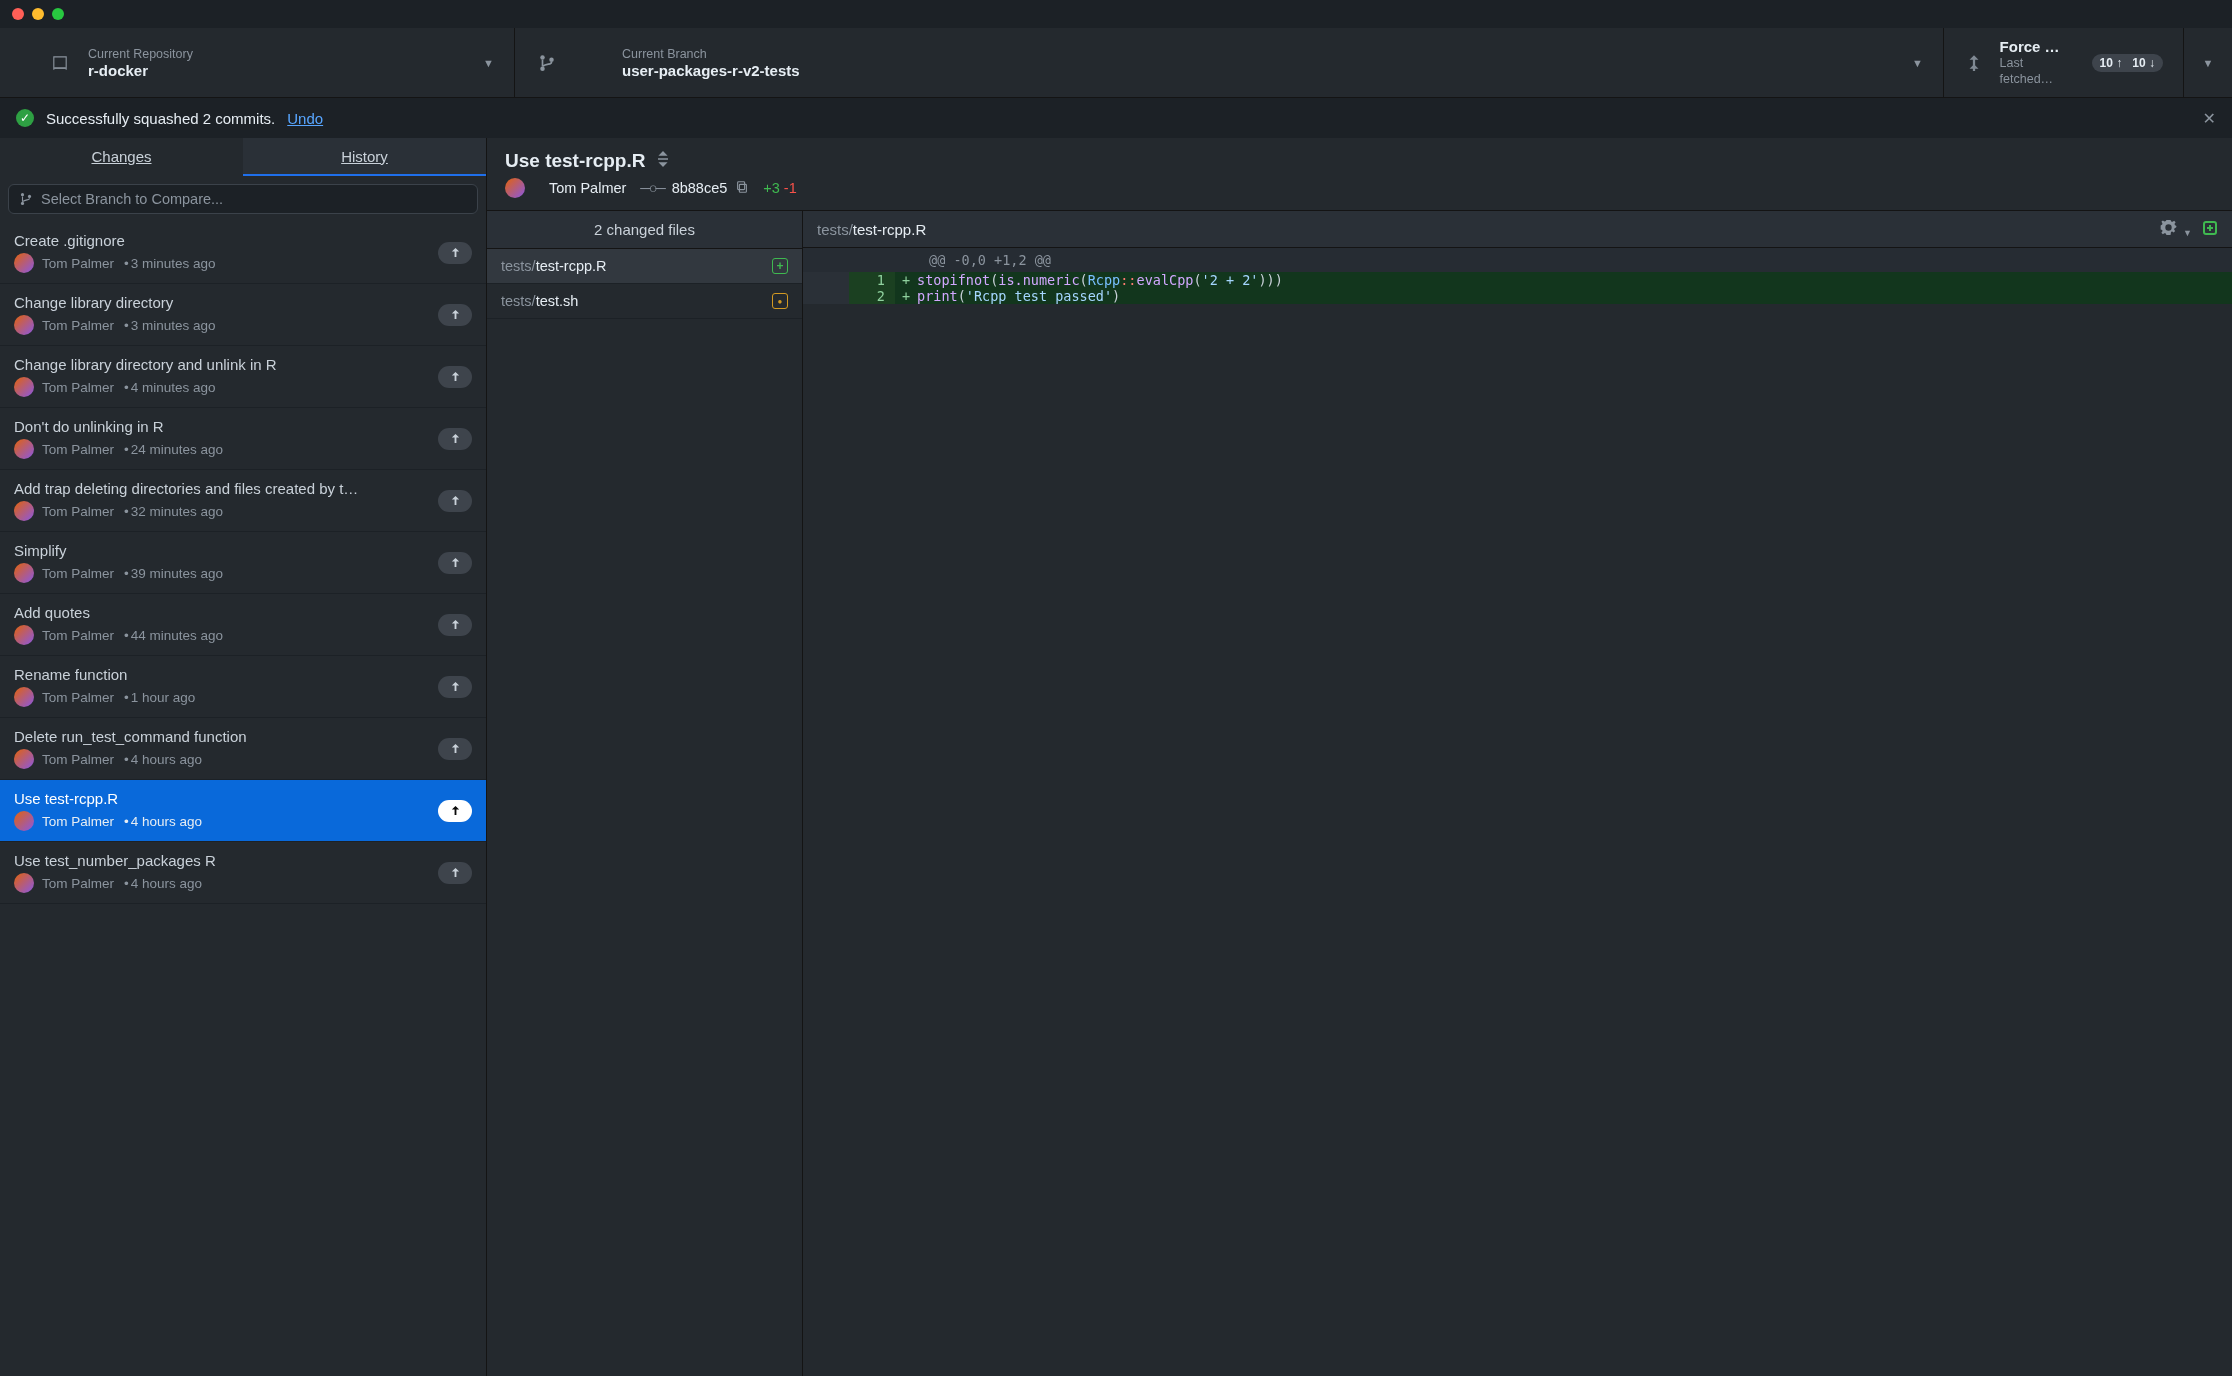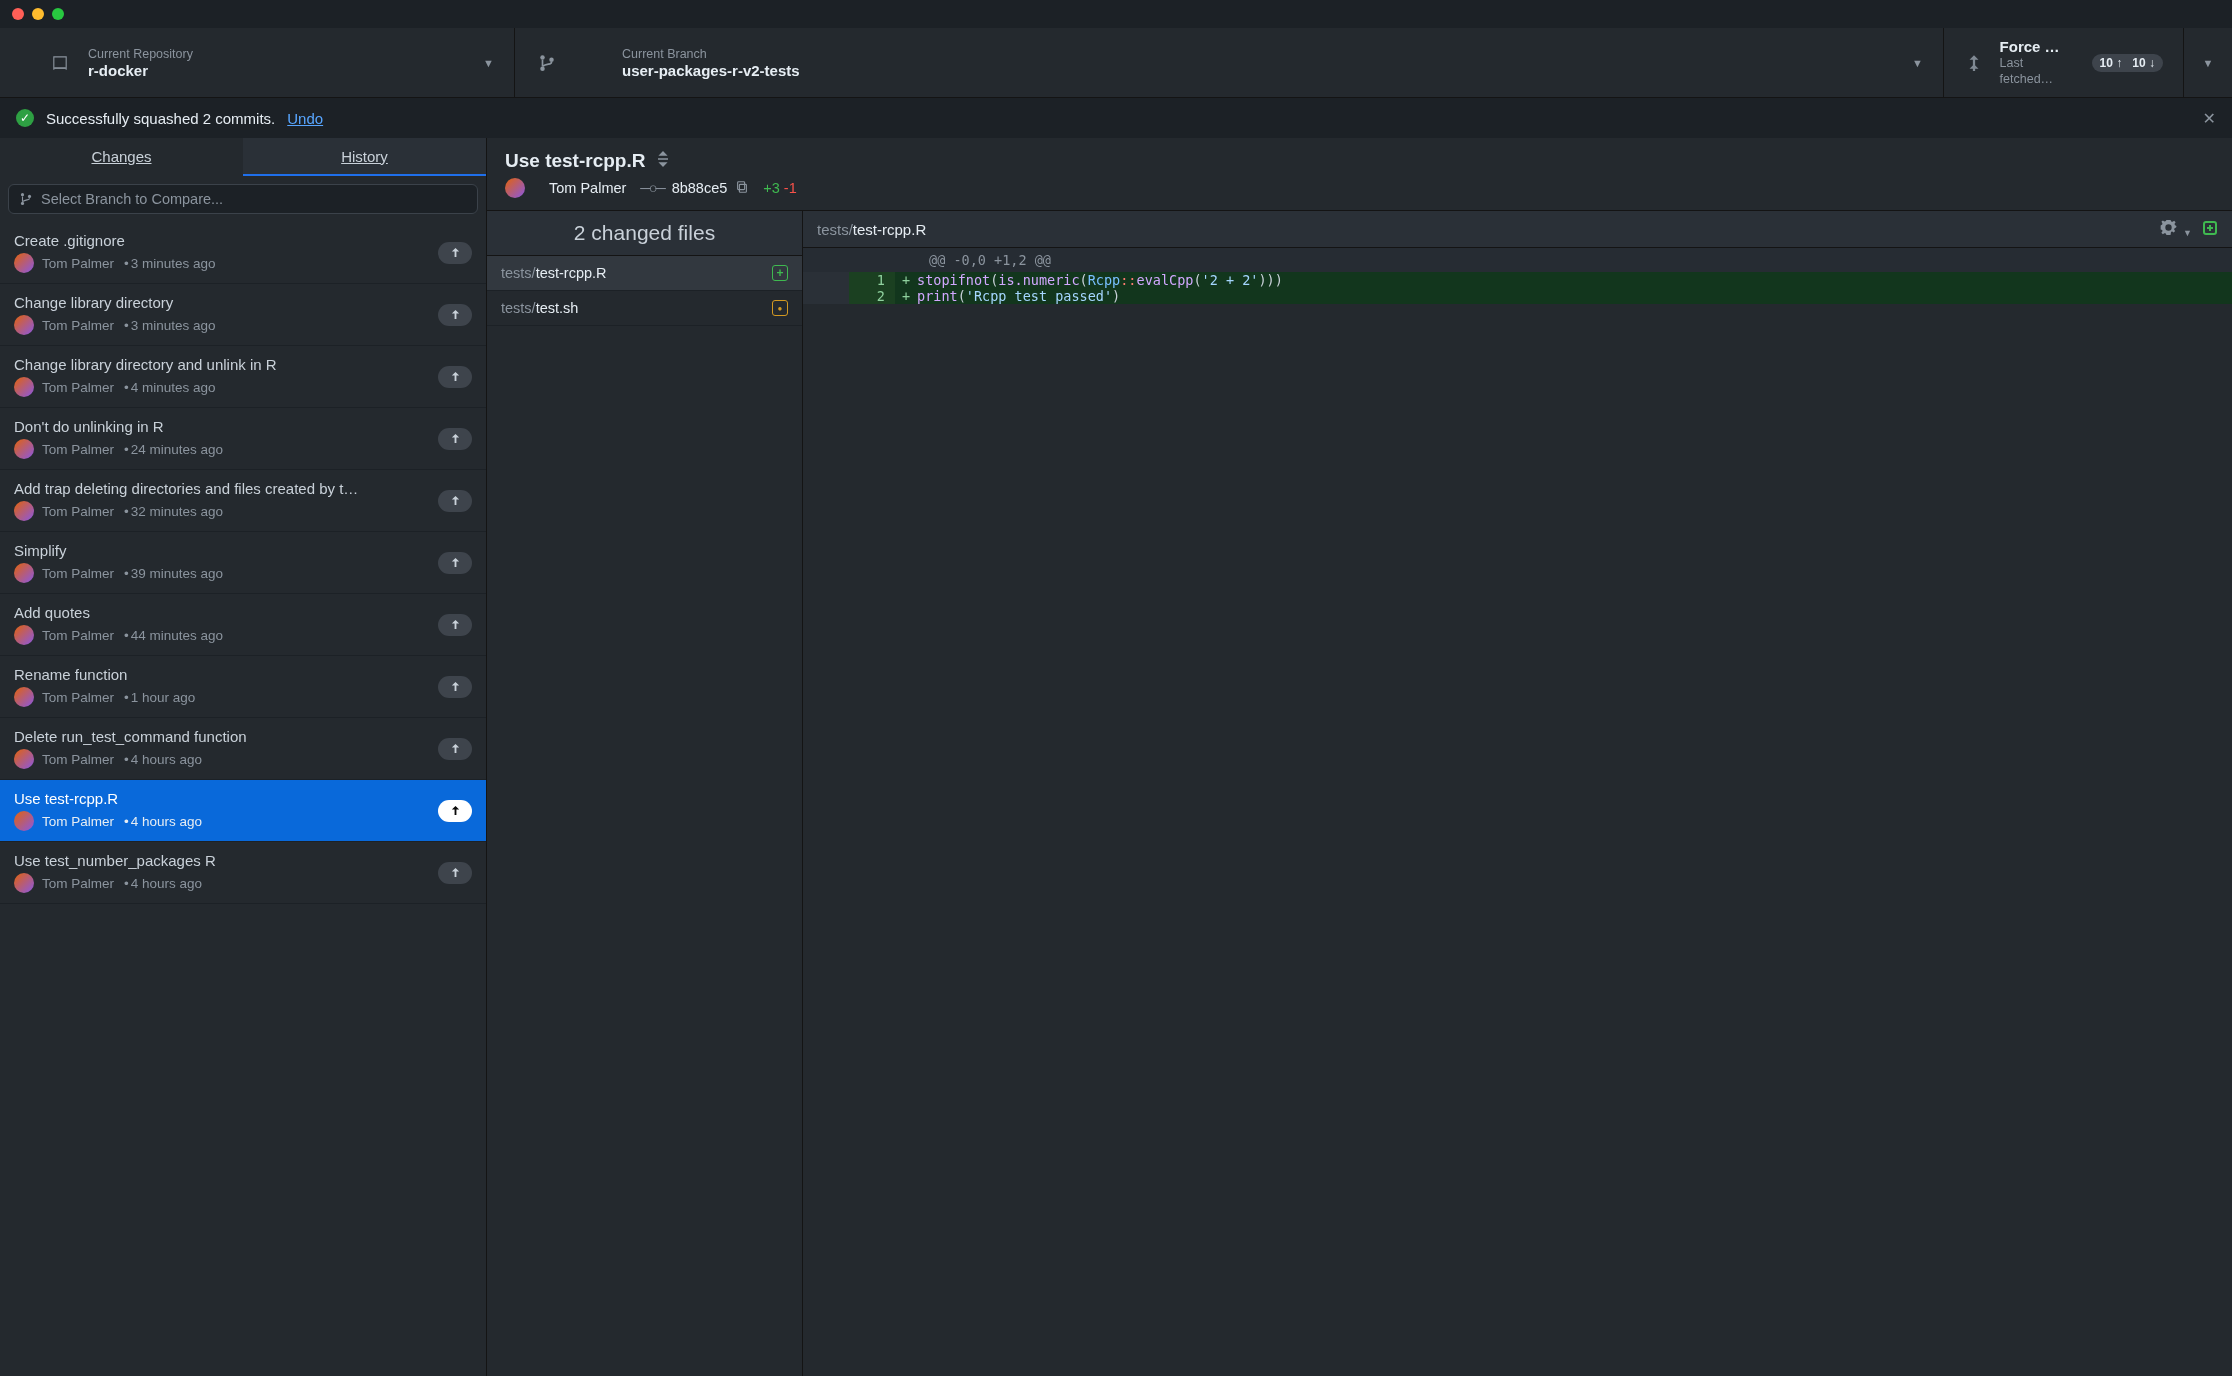--- a/index.html
+++ b/index.html
@@ -106,21 +106,21 @@
     .content { flex:1; display:flex; flex-direction: column; }
     .commit-header { padding: 12px 18px 2px; }
     .commit-header h2 { font-size: 19px; font-weight:600; color:#e6edf3; display:flex;align-items:center;gap:10px;}
     .commit-header-meta { display:flex; align-items:center; gap: 14px; font-size: 14.5px; color:#8b949e; margin-top:6px; padding-bottom: 10px;}
     .sha-group{display:flex;align-items:center;gap:8px;}
     .add-count{color:#3fb950;font-weight:500;}
     .del-count{color:#f85149;font-weight:500;}
 
     .diff-layout { display:flex; flex:1; border-top:1px solid #141414;}
     .file-list { width: 316px; border-right: 1px solid #141414; }
-    .file-list-header { text-align:center; padding: 10px 0; font-size:21px; color:#c9d1d9; border-bottom:1px solid #141414; background:#2a3037;}
+    .file-list-header { text-align:center; padding: 10px 0; font-size:15px; color:#c9d1d9; border-bottom:1px solid #141414; background:#2a3037;}
     .file-item { display:flex; align-items:center; padding: 9px 14px; border-bottom:1px solid #1c2126; font-size:14.5px; cursor:pointer;}
     .file-item.selected { background:#32383f;}
     .file-path { flex:1; color:#8b949e;}
     .file-path .fname{ color:#e6edf3;}
     .file-badge { width:16px;height:16px;display:flex;align-items:center;justify-content:center;border-radius:3px;font-size:12px;font-weight:700;}
     .file-badge.added { border:1.5px solid #3fb950; color:#3fb950;}
     .file-badge.modified { border:1.5px solid #d29922; color:#d29922; font-size:8px;}
 
     .diff-pane { flex:1; display:flex;flex-direction:column; min-width:0;}
     .diff-header { display:flex; align-items:center; padding: 8px 14px; border-bottom:1px solid #141414; background:#2a3037; font-size:15px;}

